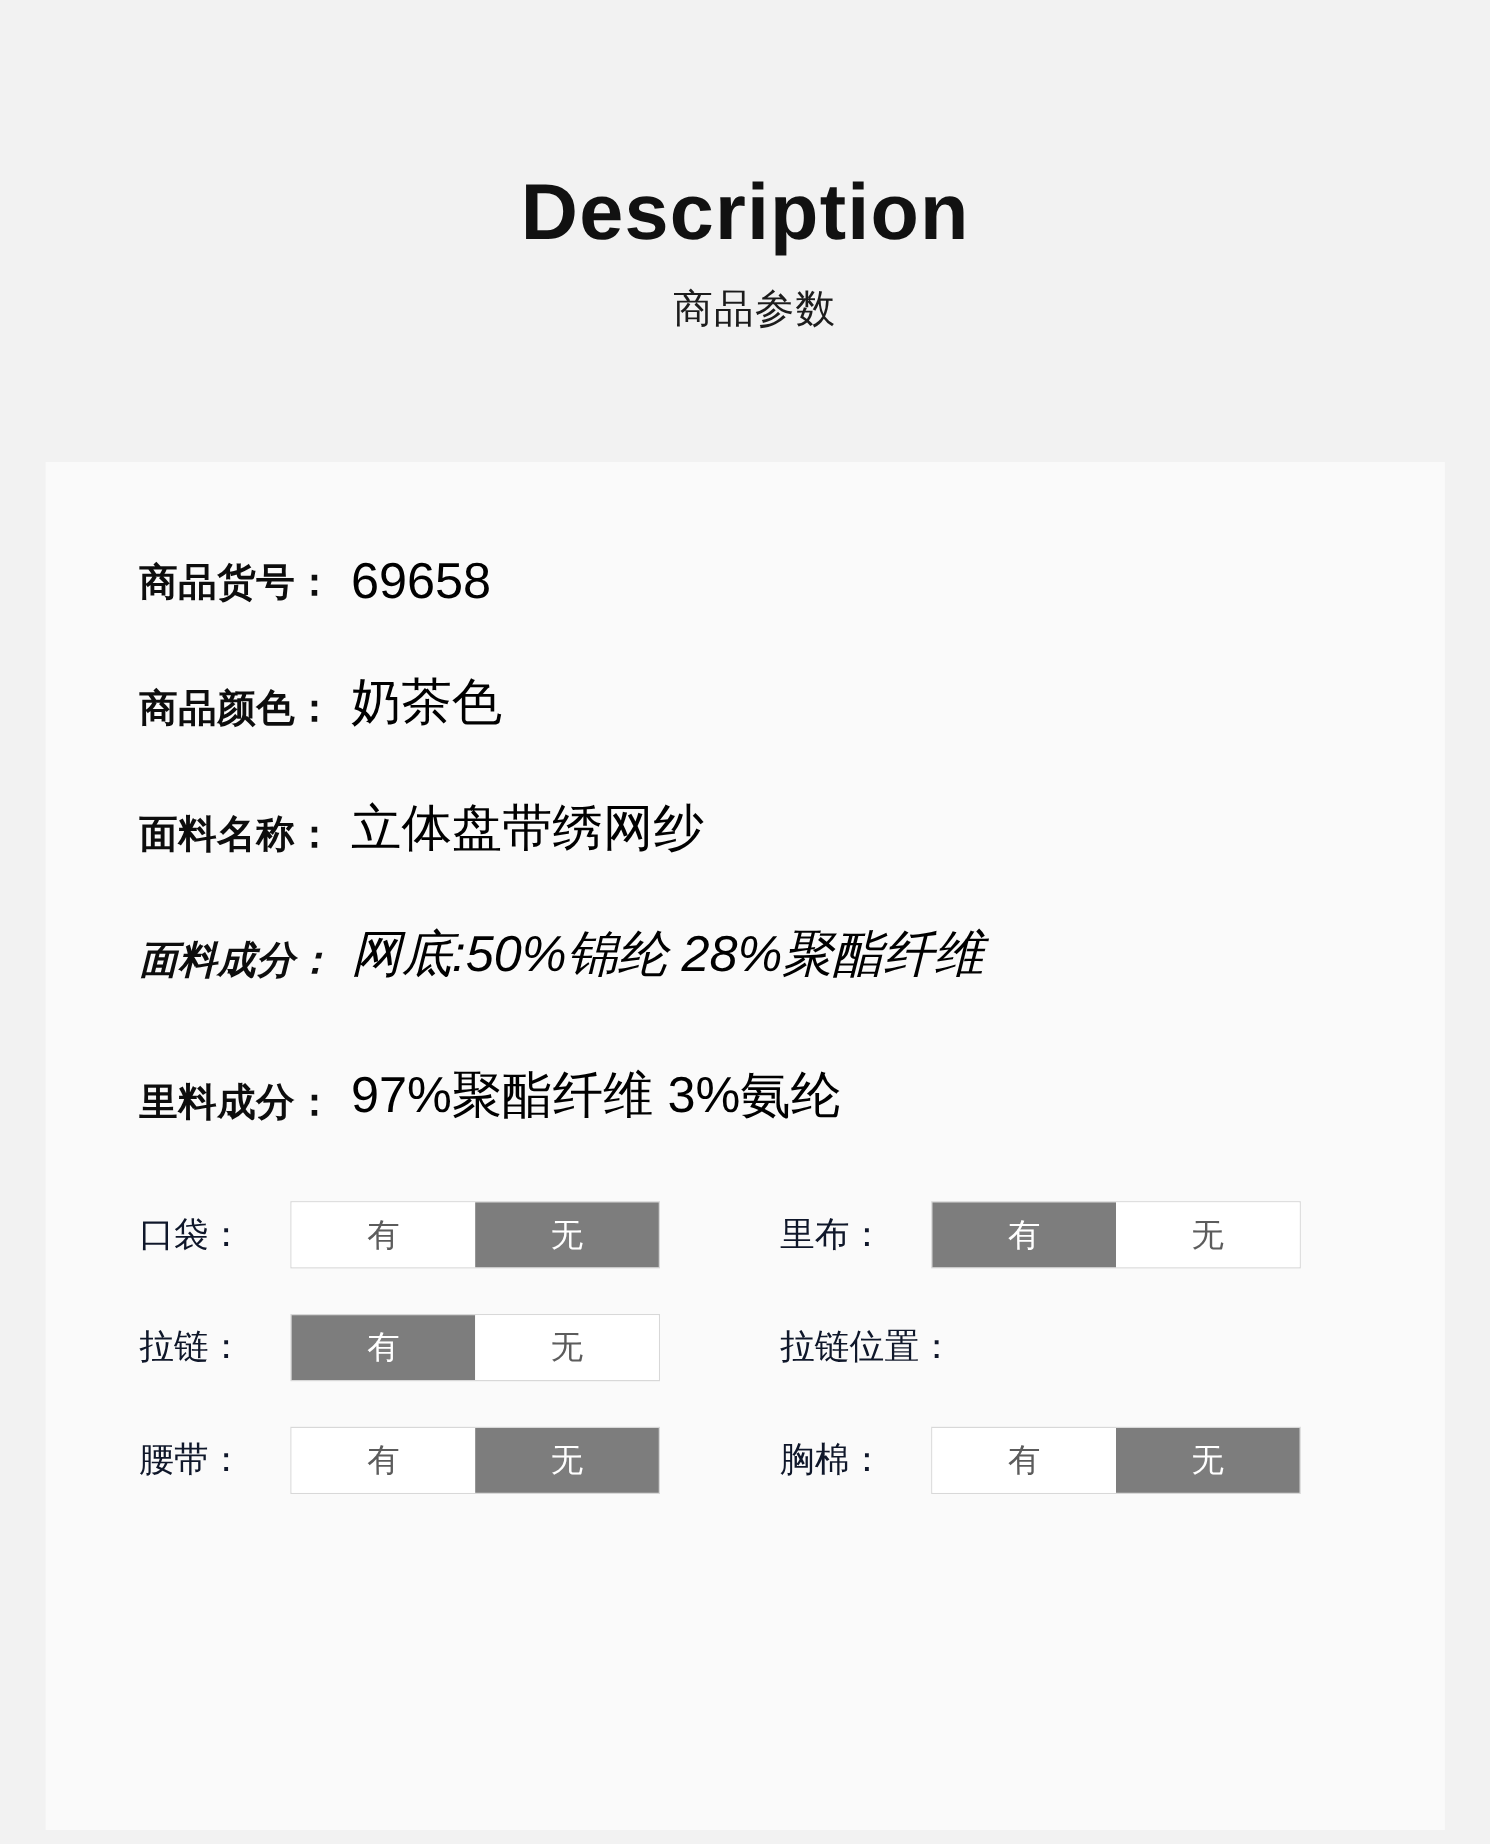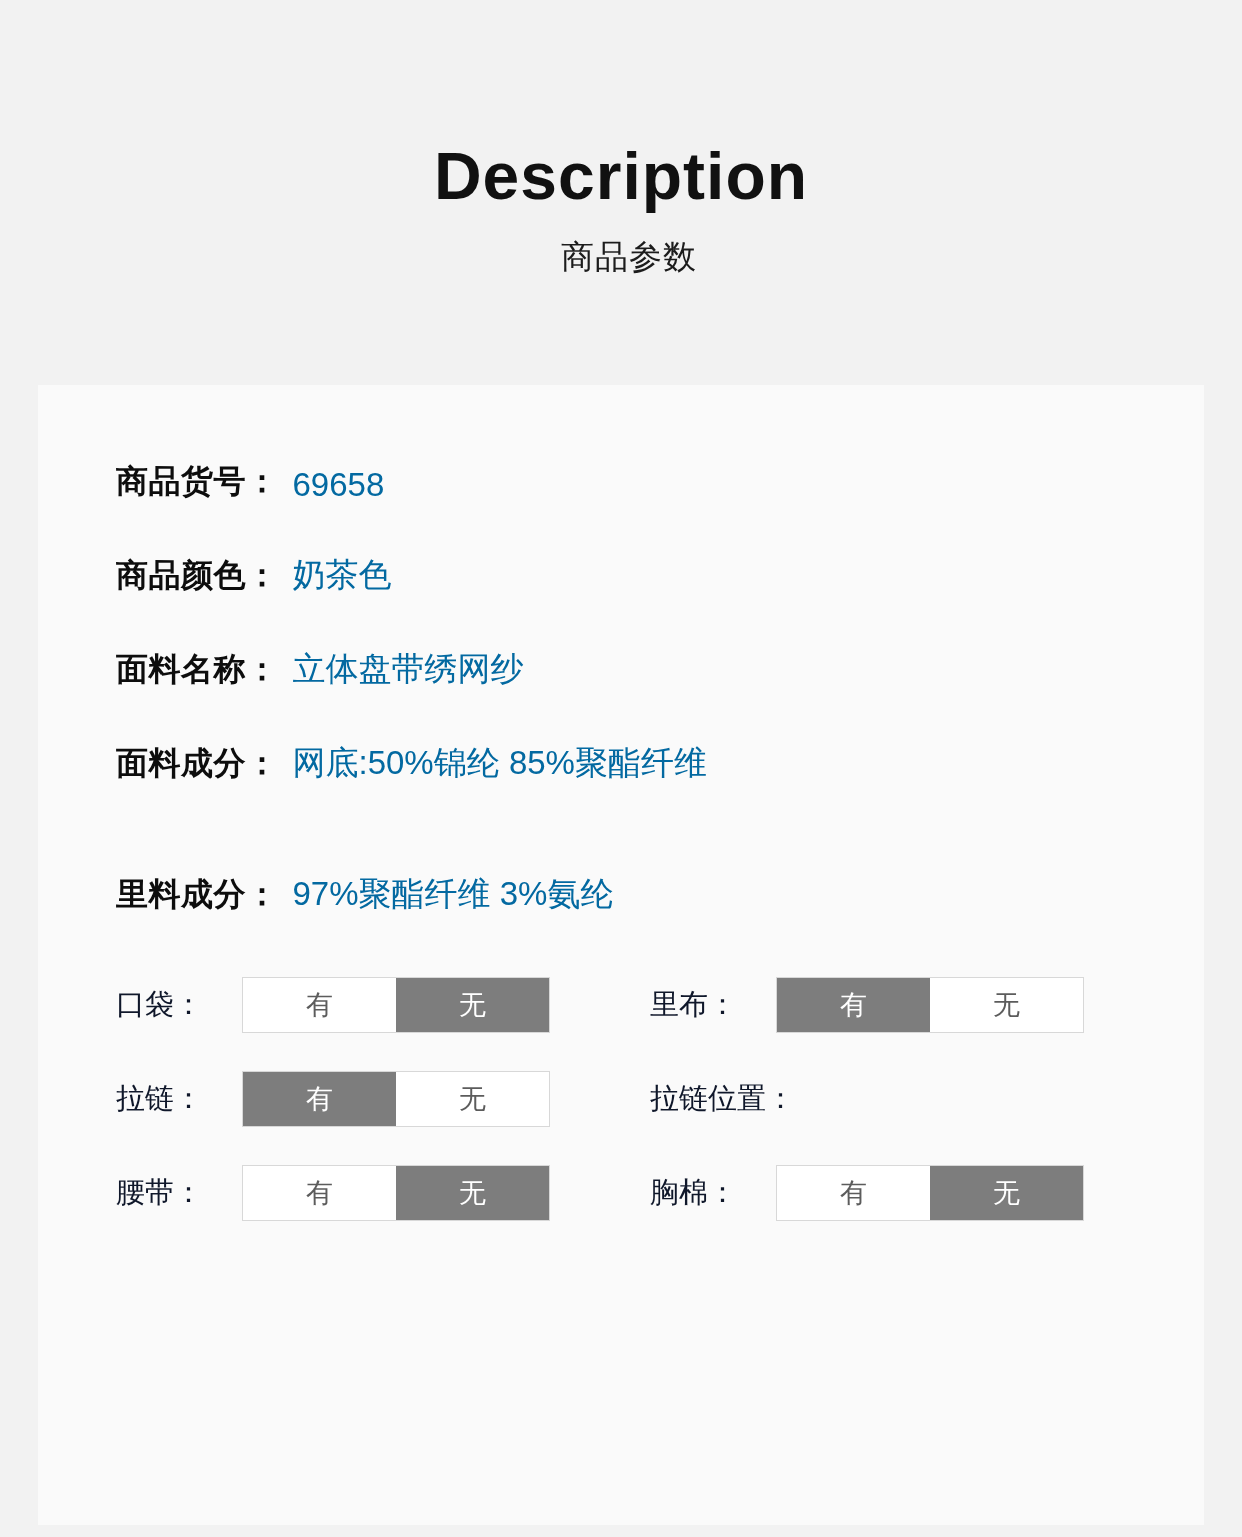--- a/index.html
+++ b/index.html
@@ -50,33 +50,34 @@
   }
   .specs {
     padding: 75px 0 0 78px;
   }
   .spec-row {
     display: flex;
     align-items: flex-end;
     margin-bottom: 49px;
   }
   .spec-row.gap-extra {
-    margin-bottom: 86px;
+    margin-bottom: 62px;
+    font-style: italic;
   }
   .spec-label {
     font-size: 32px;
     font-weight: bold;
     color: #0d0d0d;
     letter-spacing: 0.5px;
     white-space: nowrap;
   }
   .spec-value {
-    font-size: 33px;
+    font-size: 42px;
     font-weight: normal;
-    color: #0369a1;
+    color: #000000;
     margin-left: 14px;
     white-space: nowrap;
   }
   .options {
     margin-top: 60px;
     padding-left: 78px;
     padding-right: 60px;
   }
   .opt-row {
     display: flex;
@@ -145,21 +146,21 @@
       <div class="spec-row">
         <span class="spec-label">商品颜色：</span>
         <span class="spec-value">奶茶色</span>
       </div>
       <div class="spec-row">
         <span class="spec-label">面料名称：</span>
         <span class="spec-value">立体盘带绣网纱</span>
       </div>
       <div class="spec-row gap-extra">
         <span class="spec-label">面料成分：</span>
-        <span class="spec-value">网底:50%锦纶 85%聚酯纤维</span>
+        <span class="spec-value">网底:50%锦纶 28%聚酯纤维</span>
       </div>
       <div class="spec-row">
         <span class="spec-label">里料成分：</span>
         <span class="spec-value">97%聚酯纤维 3%氨纶</span>
       </div>
     </div>
 
     <div class="options">
 
       <div class="opt-row">

